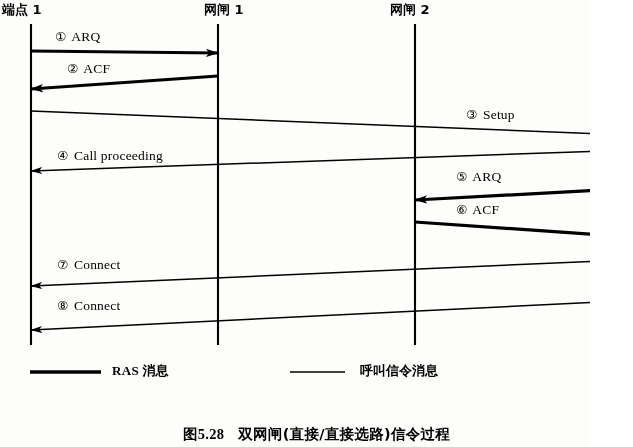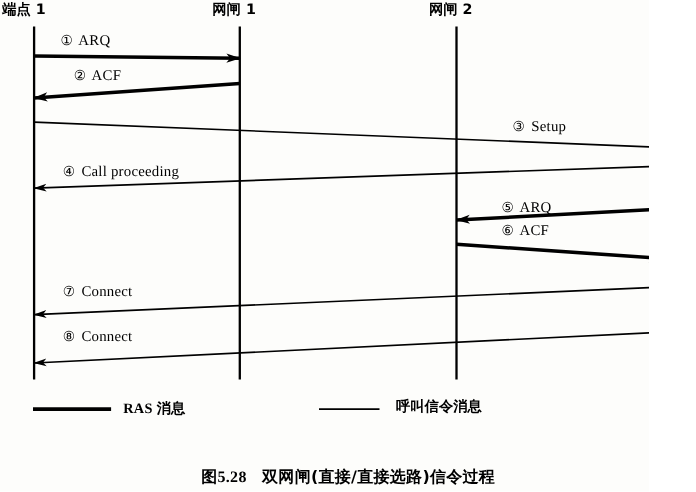--- a/index.html
+++ b/index.html
@@ -111,31 +111,31 @@
         <line x1="602" y1="302" x2="31" y2="330" stroke="#000000" stroke-width="1.5" marker-end="url(#arrowThin)"></line>
       </g>
     <g id="legend-lines-group">
         <line x1="30" y1="372" x2="101" y2="372" stroke="#000000" stroke-width="3.4"></line>
         <line x1="290" y1="372" x2="345" y2="372" stroke="#000000" stroke-width="1.6"></line>
       </g>
   </svg>
 
   <div id="headers-layer">
       <div class="hdr" style="left: 2px; top: 3px;">端点 1</div>
-      <div class="hdr" style="left: 193px; top: 3px;">网闸 1</div>
+      <div class="hdr" style="left: 204px; top: 3px;">网闸 1</div>
       <div class="hdr" style="left: 390px; top: 3px;">网闸 2</div>
       <div class="hdr" style="left: 576px; top: 3px; padding-left: 28px;">端点 2</div>
     </div>
 
   <div id="labels-layer">
       <div class="msg-label" style="left: 55px; top: 30px;"><span class="num">①</span><span> ARQ</span></div>
       <div class="msg-label" style="left: 55px; top: 62px; margin-left: 12px;"><span class="num">②</span><span> ACF</span></div>
       <div class="msg-label" style="left: 466px; top: 108px;"><span class="num">③</span><span> Setup</span></div>
       <div class="msg-label" style="left: 57px; top: 149px;"><span class="num">④</span><span> Call proceeding</span></div>
-      <div class="msg-label" style="left: 456px; top: 170px; margin-top: 12px;"><span class="num">⑤</span><span> ARQ</span></div>
+      <div class="msg-label" style="left: 456px; top: 170px;"><span class="num">⑤</span><span> ARQ</span></div>
       <div class="msg-label" style="left: 456px; top: 203px;"><span class="num">⑥</span><span> ACF</span></div>
       <div class="msg-label" style="left: 57px; top: 258px;"><span class="num">⑦</span><span> Connect</span></div>
       <div class="msg-label" style="left: 57px; top: 299px;"><span class="num">⑧</span><span> Connect</span></div>
     </div>
 
   <div id="legend-layer">
       <div class="legend-label" style="left: 112px; top: 364px;"><span class="lat">RAS </span><span>消息</span></div>
       <div class="legend-label" style="left: 360px; top: 364px;"><span>呼叫信令消息</span></div>
     </div>
 

